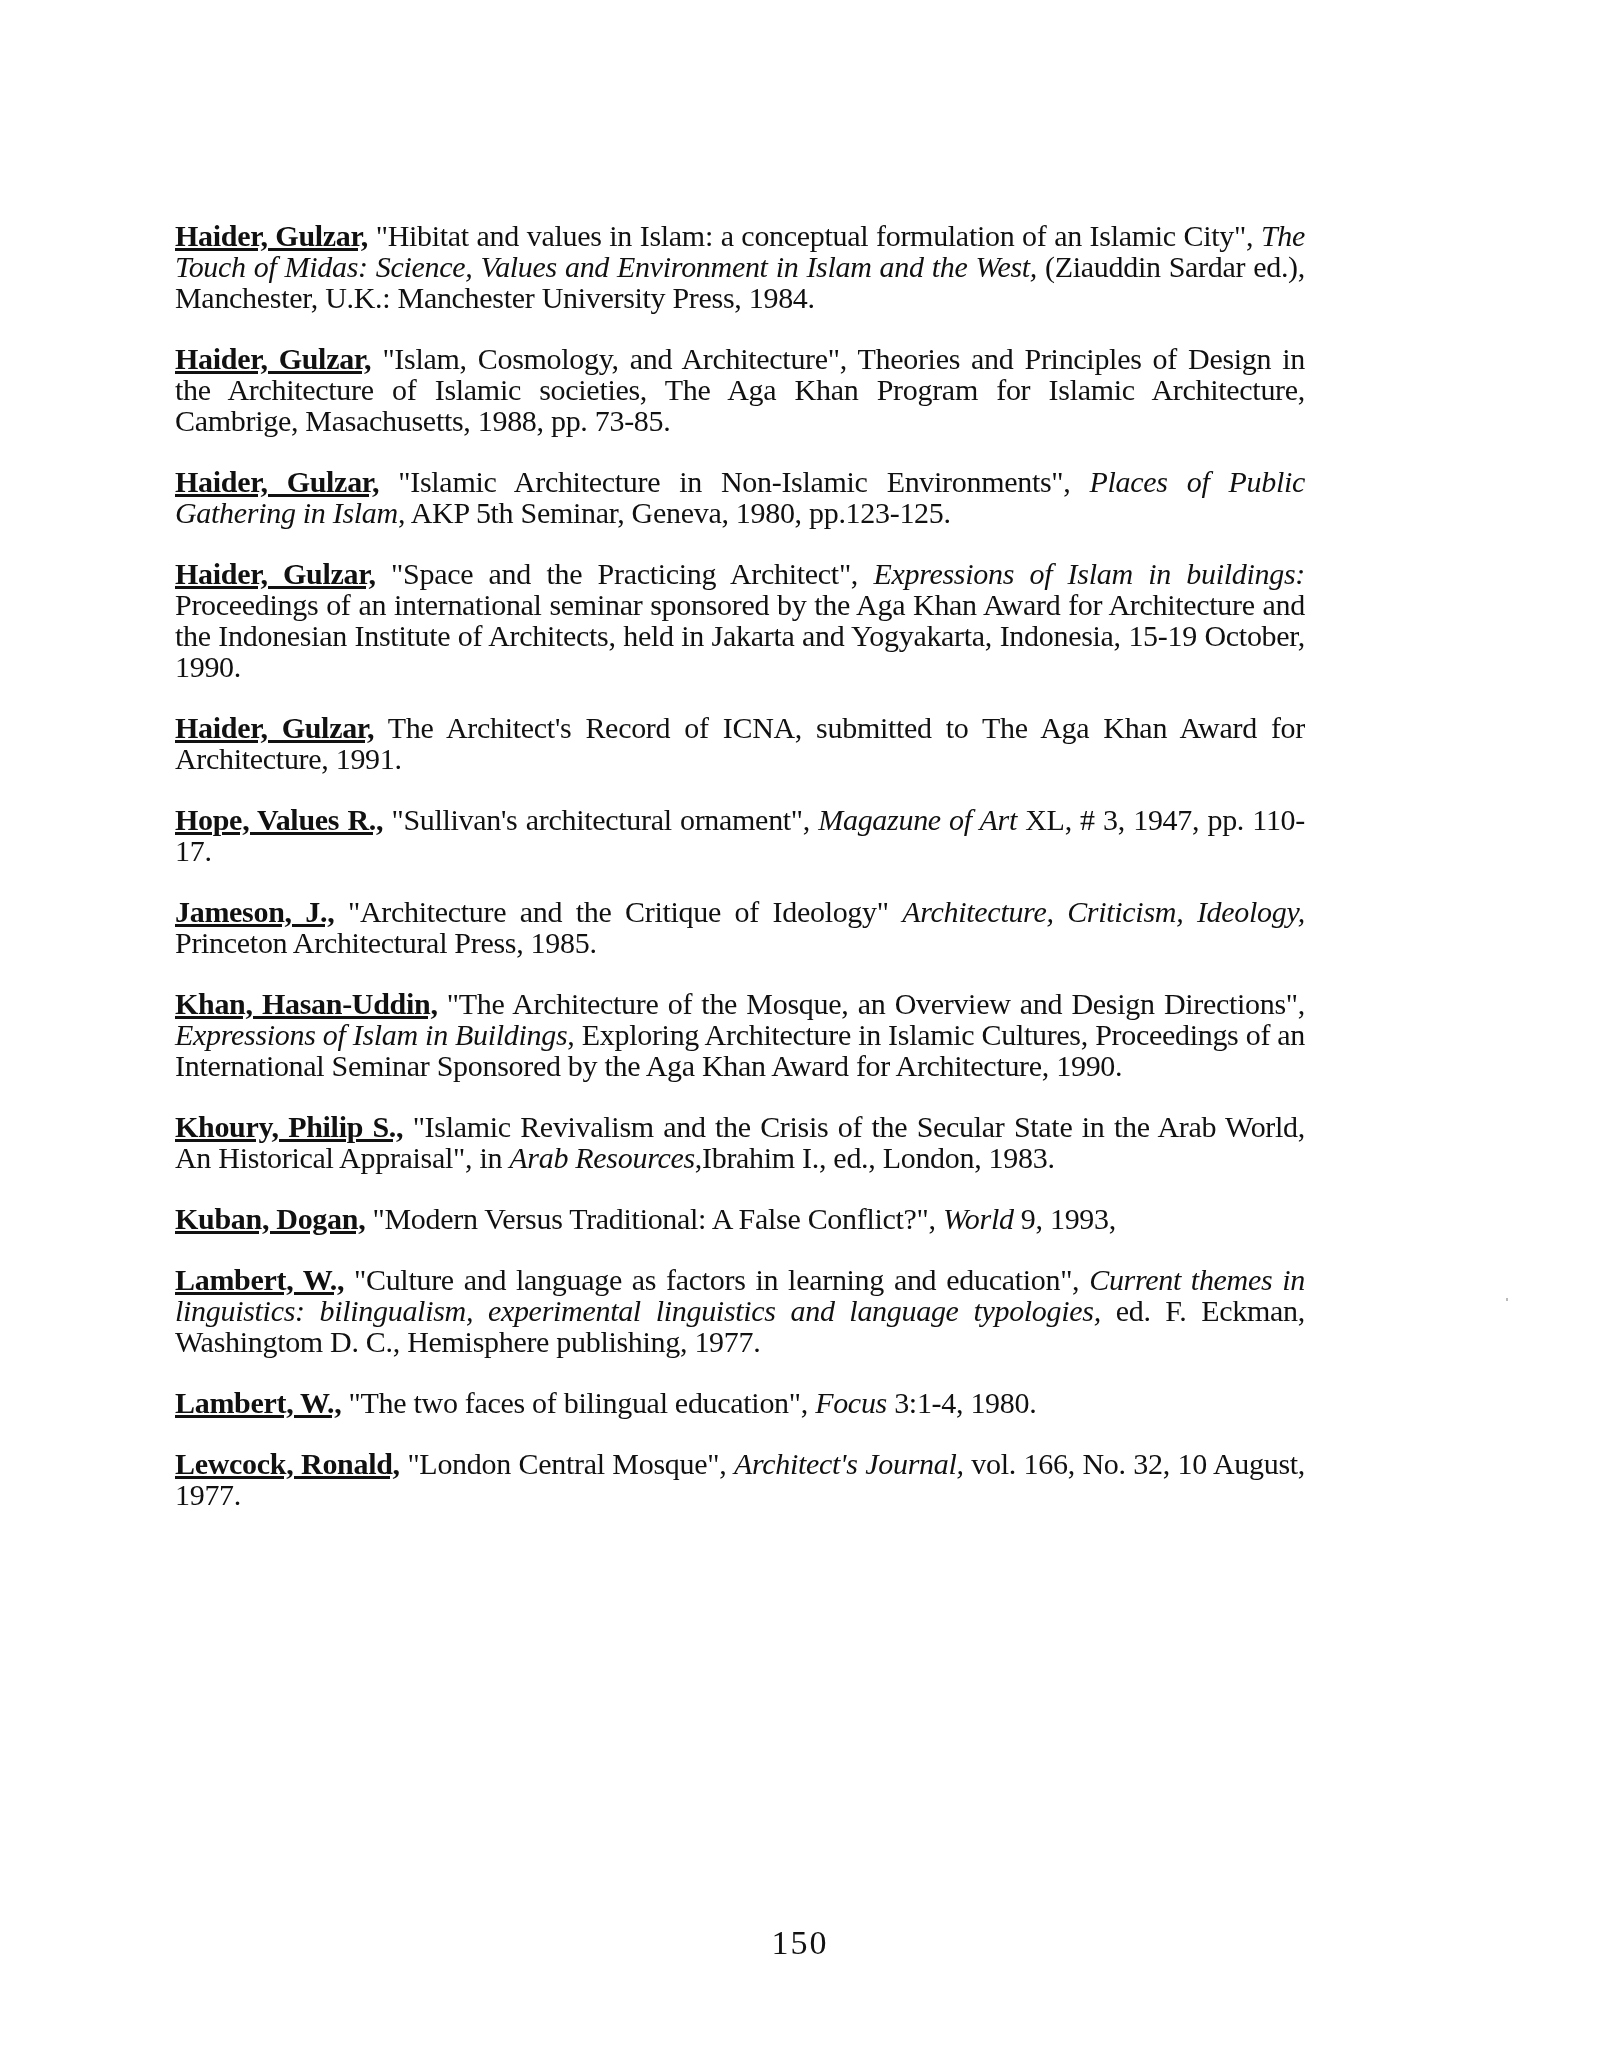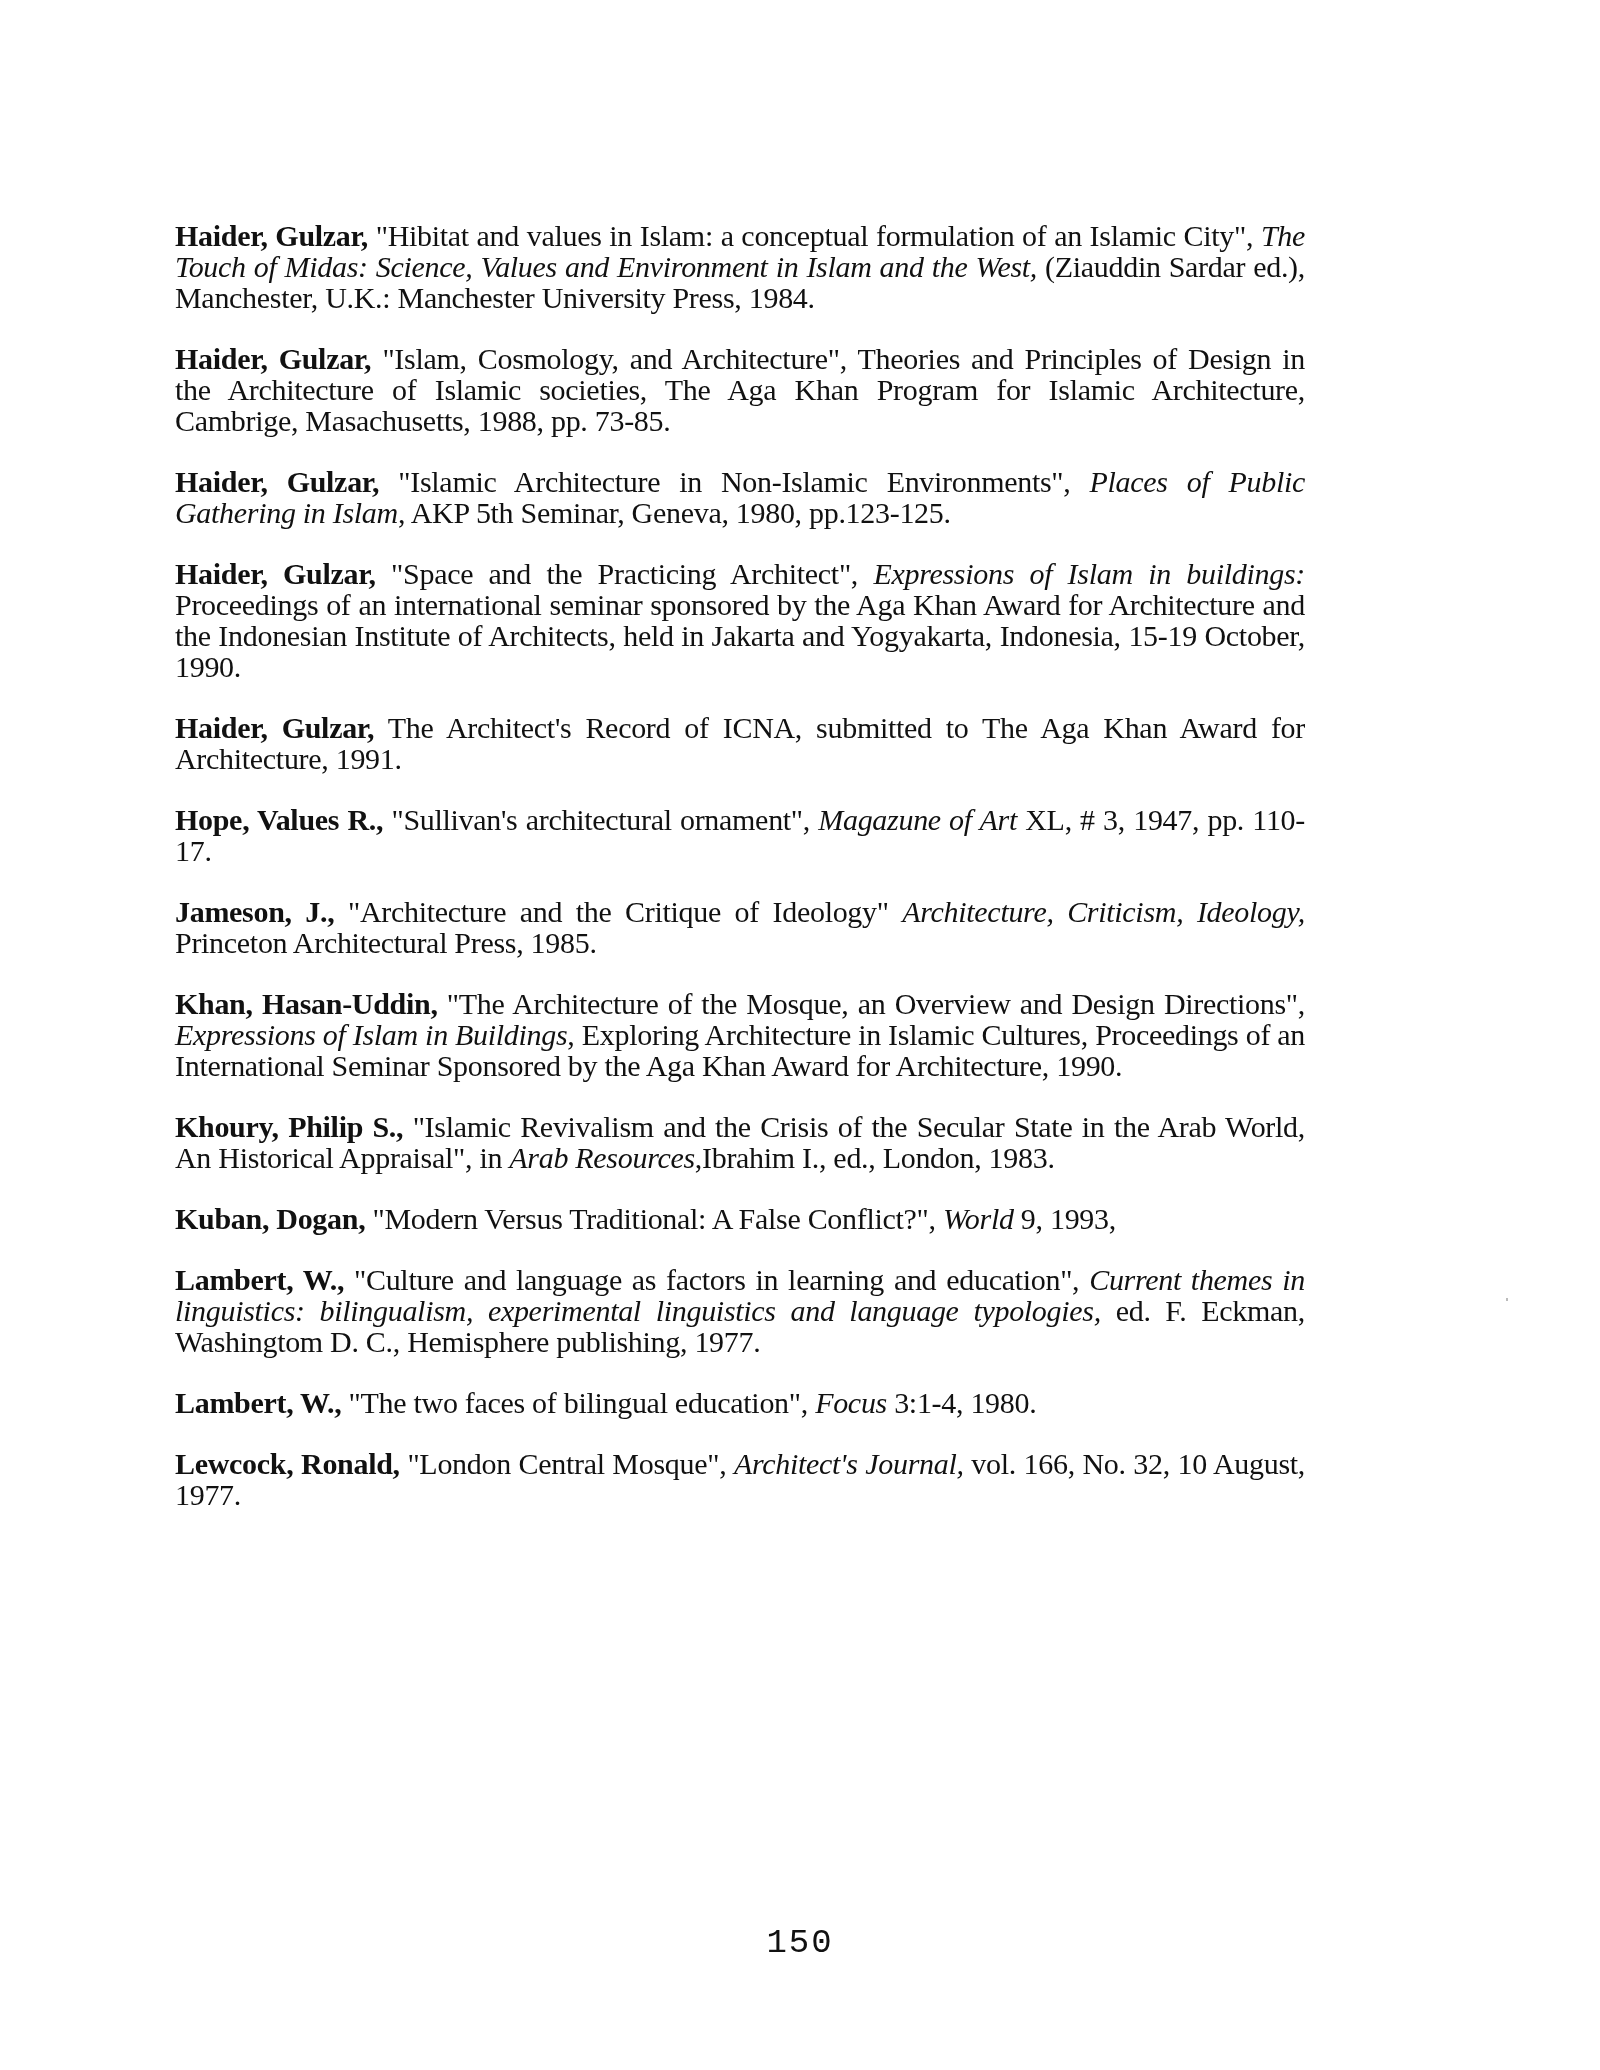--- a/index.html
+++ b/index.html
@@ -24,33 +24,34 @@
     .entry {
       font-size: 30px;
       line-height: 31px;
       margin: 0 0 30px 0;
       text-align: justify;
       letter-spacing: -0.3px;
     }
     .entry .author {
       font-weight: bold;
       font-family: "Liberation Serif", "DejaVu Serif", serif;
+      text-decoration: underline;
     }
     .entry .ital {
       font-style: italic;
     }
     .page-number {
       position: absolute;
       left: 0;
       width: 1600px;
       top: 1924px;
       text-align: center;
       font-size: 34px;
       letter-spacing: 2px;
-      font-family: Liberation Mono, monospace;
+      font-family: Liberation Serif, serif;
       color: #111111;
     }
     .speck {
       position: absolute;
       left: 1506px;
       top: 1298px;
       width: 2px;
       height: 3px;
       background: #bbbbbb;
     }

